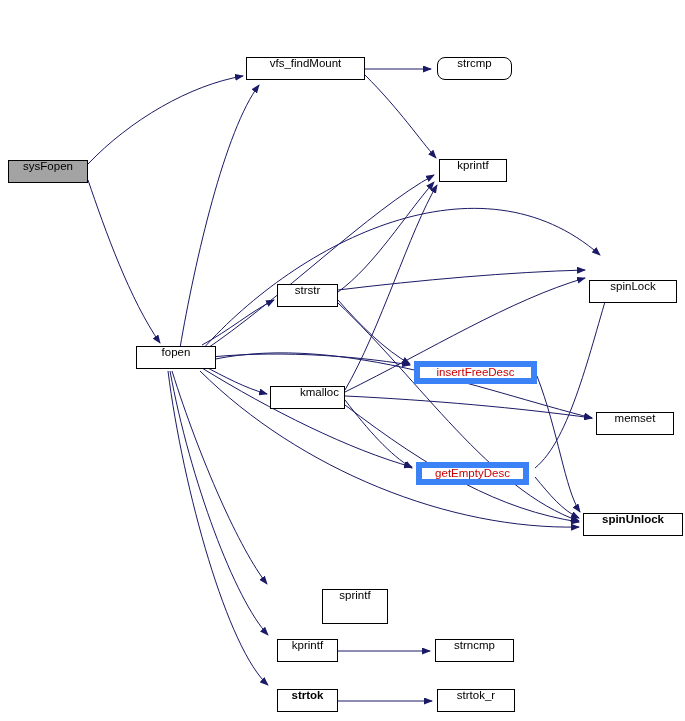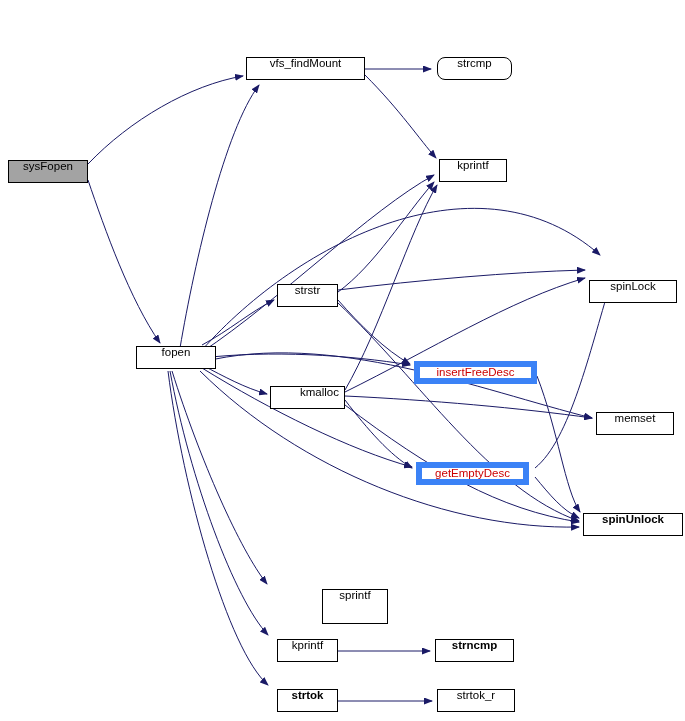--- a/index.html
+++ b/index.html
@@ -128,21 +128,21 @@
       </div>
       <div class="node" style="left: 583px; top: 513px; width: 100px; height: 23px; font-weight: bold;">
         <span>spinUnlock</span>
       </div>
       <div class="node" style="left: 276px; top: 589px; width: 66px; height: 35px; margin-left: 46px;">
         <span>sprintf</span>
       </div>
       <div class="node" style="left: 277px; top: 639px; width: 61px; height: 23px;">
         <span>kprintf</span>
       </div>
-      <div class="node" style="left: 435px; top: 639px; width: 79px; height: 23px; font-weight: bold;">
+      <div class="node" style="left: 435px; top: 639px; width: 79px; height: 23px;">
         <span>strncmp</span>
       </div>
       <div class="node" style="left: 277px; top: 689px; width: 61px; height: 23px; font-weight: bold;">
         <span>strtok</span>
       </div>
       <div class="node" style="left: 437px; top: 689px; width: 78px; height: 23px;">
         <span>strtok_r</span>
       </div>
     </div>
 

